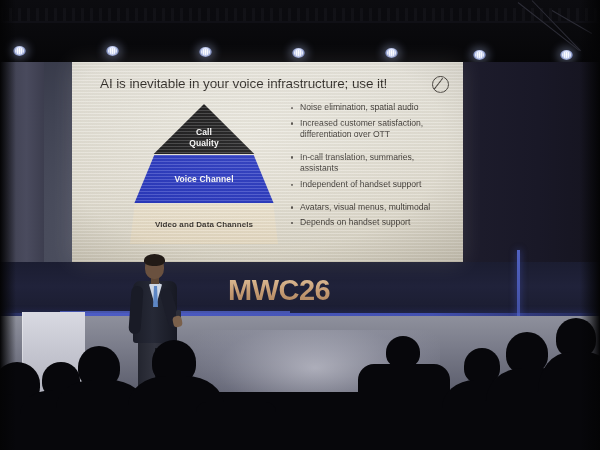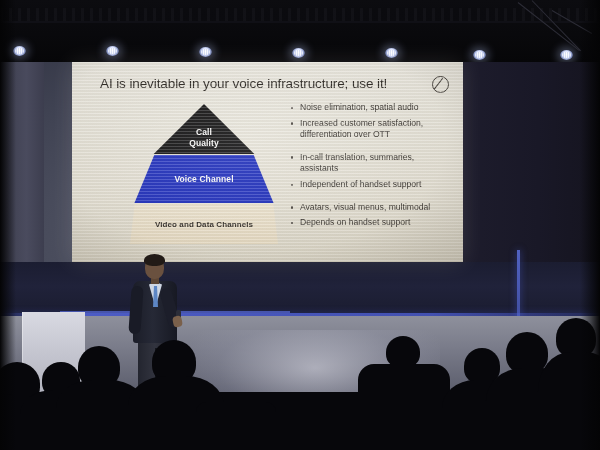--- a/index.html
+++ b/index.html
@@ -381,20 +381,21 @@
     <i style="left:6px;  top:2px;  width:78px; transform:rotate(38deg);"></i>
     <i style="left:20px; top:0px;  width:70px; transform:rotate(46deg);"></i>
     <i style="left:40px; top:10px; width:46px; transform:rotate(30deg);"></i>
   </div>
 
   <div class="wall"></div>
   <div class="wall-left-pillar"></div>
   <div class="wall-right-dark"></div>
 
   <div class="mwc-band"></div>
+  <div class="mwc-logo">MWC26</div>
 
   <div class="led-h"></div>
   <div class="led-h2"></div>
   <div class="led-v"></div>
 
   <div class="floor"></div>
   <div class="floor-glow"></div>
   <div class="floor-strip"></div>
   <div class="podium"></div>
 

